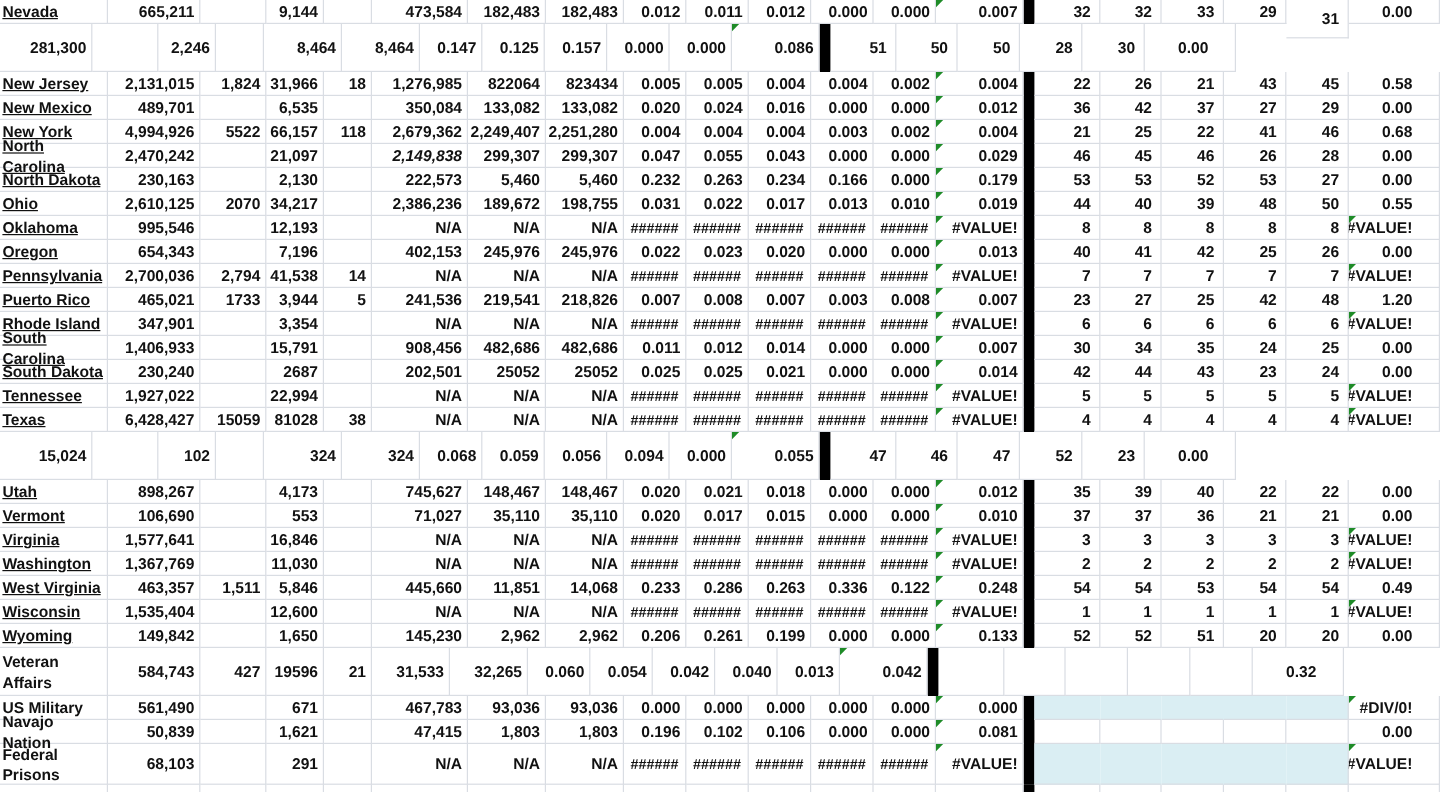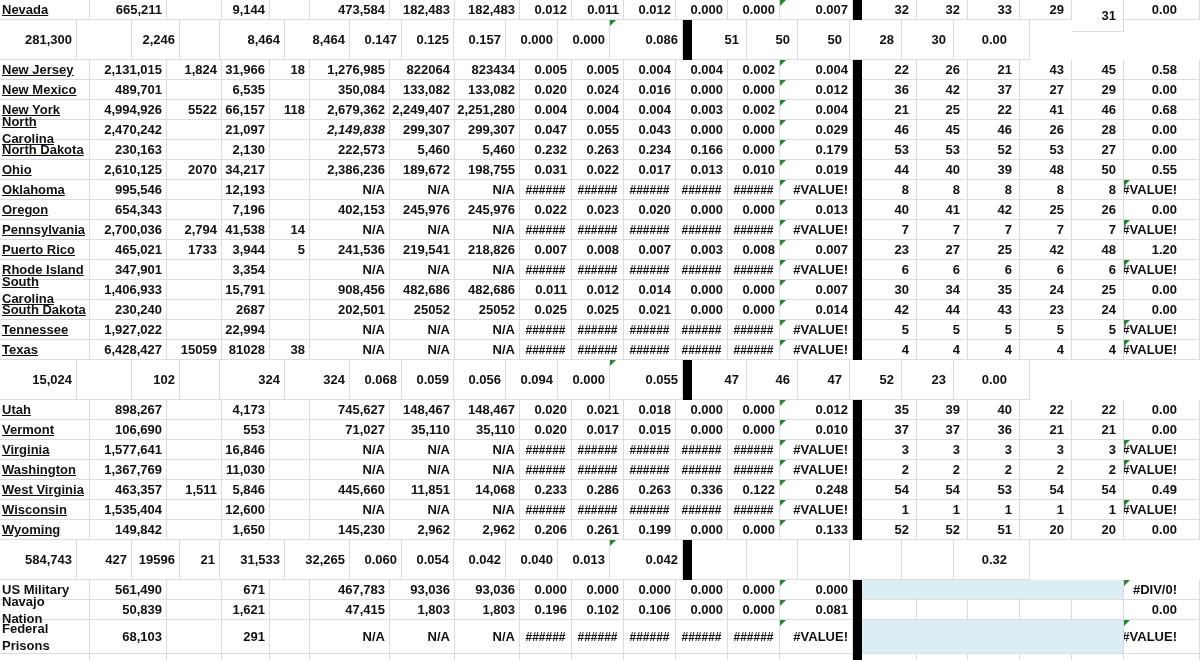--- a/index.html
+++ b/index.html
@@ -1579,20 +1579,22 @@
         <span>20</span>
       </div>
       <div class="cell rank" style="width: 52px; height: 20px;">
         <span>20</span>
       </div>
       <div class="cell tcol" style="width: 76px; height: 20px;">
         <span>0.00</span>
       </div>
     </div>
     <div class="row" style="height: 40px;">
+      <div class="cell name" style="width: 90px; height: 40px;">Veteran
+Affairs</div>
       <div class="cell" style="width: 77px; height: 40px;">
         <span>584,743</span>
       </div>
       <div class="cell" style="width: 55px; height: 40px;">
         <span>427</span>
       </div>
       <div class="cell" style="width: 48px; height: 40px;">
         <span>19596</span>
       </div>
       <div class="cell" style="width: 40px; height: 40px;">

